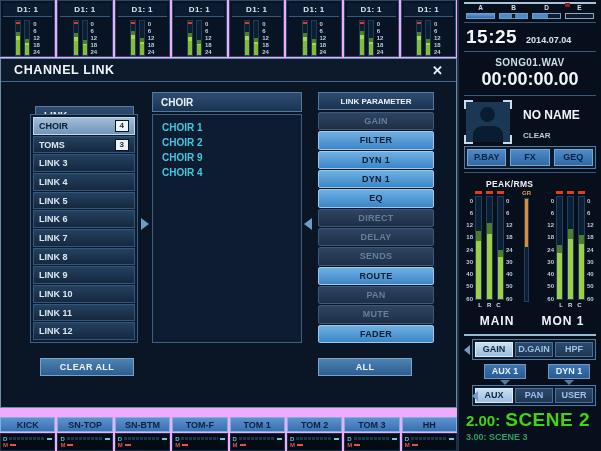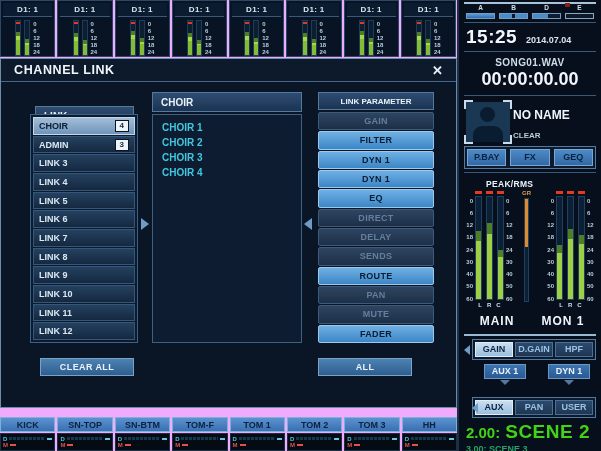--- a/index.html
+++ b/index.html
@@ -66,21 +66,21 @@
   .dbar.split{background:linear-gradient(90deg,#4a8cc8 0 44%,#0a1628 44% 56%,#4a8cc8 56% 100%);border-color:#6f9cc4;}
   .dbar.half{background:linear-gradient(90deg,#4a8cc8 0 55%,#0e1e30 55% 100%);border-color:#6f9cc4;}
   .dbar.empty{background:#0c1a2c;border-color:#8aa8c2;}
   .red-tick{position:absolute;right:26px;top:-1px;width:5px;height:4px;background:#8a2014;}
   .rp-div{height:1px;background:#3a5878;margin:3px 0;}
   .clock-row{display:flex;align-items:baseline;gap:9px;padding:0 2px;}
   .time{font-size:19px;font-weight:bold;color:#f2f7fc;letter-spacing:.5px;}
   .date{font-size:9px;font-weight:bold;color:#d8e4f0;}
   .song{text-align:center;font-size:10px;font-weight:bold;color:#cfdce9;letter-spacing:.4px;padding:2px 0 1px;}
   .timecode{text-align:center;font-size:18px;font-weight:bold;color:#f2f7fc;padding:0 0 2px;}
-  .user-row{display:flex;gap:3px;padding:3px 2px 2px;}
+  .user-row{display:flex;gap:13px;padding:3px 2px 2px;}
   .avatar{position:relative;width:44px;height:40px;background:#1a3854;}
   .corner{position:absolute;width:7px;height:7px;}
   .c-tl{top:-2px;left:-2px;border-top:2px solid #c8dcec;border-left:2px solid #c8dcec;}
   .c-tr{top:-2px;right:-2px;border-top:2px solid #c8dcec;border-right:2px solid #c8dcec;}
   .c-bl{bottom:-2px;left:-2px;border-bottom:2px solid #c8dcec;border-left:2px solid #c8dcec;}
   .c-br{bottom:-2px;right:-2px;border-bottom:2px solid #c8dcec;border-right:2px solid #c8dcec;}
   .av-head{position:absolute;top:5px;left:14px;width:15px;height:15px;border-radius:50%;background:#0a1c30;}
   .av-body{position:absolute;bottom:0;left:7px;width:30px;height:16px;border-radius:9px 9px 0 0;background:#0a1c30;}
   .uname{font-size:12px;font-weight:bold;color:#f0f6fc;margin-top:6px;}
   .urole{font-size:8px;font-weight:bold;color:#b9c9d9;margin-top:9px;}
@@ -104,21 +104,21 @@
   .gr-track{width:5px;height:104px;background:#0b2034;border:1px solid #204060;position:relative;box-sizing:border-box;}
   .gr-fill{position:absolute;top:0;left:0;right:0;background:#e08a30;}
   .mains-row{display:flex;padding:6px 0 4px;align-items:flex-end;}
   .main-label{flex:1;text-align:center;font-size:12px;font-weight:bold;color:#f0f6fc;letter-spacing:1px;}
   .ctl-sep{height:2px;background:#9ab8d0;margin:2px 0 3px;}
   .ctl-wrap{position:relative;padding-left:8px;}
   .ctl-arrow{position:absolute;left:0;top:6px;width:0;height:0;border-right:6px solid #6f9cc4;border-top:5px solid transparent;border-bottom:5px solid transparent;}
   .ctl-row{display:flex;gap:2px;border:1px solid #54799e;background:#0c1a2c;padding:2px;}
   .ctl-btn{flex:1;height:15px;font-size:9px;font-weight:bold;display:flex;align-items:center;justify-content:center;box-sizing:border-box;background:linear-gradient(#2c4a6e,#1e3654);border:1px solid #4a7096;color:#9cc2e4;}
   .ctl-btn.sel{background:linear-gradient(#cadff0,#9cbede);border-color:#e0ecf6;color:#0b2240;}
-  .ctl-row2{display:flex;justify-content:space-between;padding:4px 6px 12px 12px;}
+  .ctl-row2{display:flex;justify-content:space-between;padding:4px 6px 0 12px;}
   .mid-wrap{display:flex;flex-direction:column;align-items:center;}
   .mid-btn{width:42px;height:15px;background:linear-gradient(#3c74b0,#2a5a94);border:1px solid #6a98c4;box-sizing:border-box;color:#e8f2fa;font-size:9px;font-weight:bold;display:flex;align-items:center;justify-content:center;}
   .down-tri{width:0;height:0;border-top:5px solid #54799e;border-left:5px solid transparent;border-right:5px solid transparent;margin-top:1px;}
   .scene-area{padding:3px 0 0 2px;}
   .scene-cur{display:flex;align-items:baseline;gap:5px;}
   .scene-num{font-size:15px;font-weight:bold;color:#41d414;}
   .scene-name{font-size:19px;font-weight:bold;color:#41d414;letter-spacing:.5px;}
   .scene-next{font-size:9px;font-weight:bold;color:#2aa065;margin-top:1px;}
 </style>
 </head>
@@ -298,21 +298,21 @@
     <div class="dialog-body">
       <div class="panel-header link-header">LINK</div>
       <div class="link-list">
 
           <div class="link-row selected">
             <span>CHOIR</span>
             <span class="badge">4</span>
           </div>
 
           <div class="link-row">
-            <span>ADMIN</span>
+            <span>TOMS</span>
             <span class="badge">3</span>
           </div>
 
           <div class="link-row">
             <span>LINK 3</span>
 
           </div>
 
           <div class="link-row">
             <span>LINK 4</span>
@@ -359,21 +359,21 @@
 
           </div>
 
       </div>
       <div class="tri-r"></div>
 
       <div class="panel-header group-header">CHOIR</div>
       <div class="group-list">
         <div class="group-item">CHOIR 1</div>
           <div class="group-item">CHOIR 2</div>
-          <div class="group-item">CHOIR 3</div>
+          <div class="group-item">CHOIR 9</div>
           <div class="group-item">CHOIR 4</div>
       </div>
       <div class="tri-l"></div>
 
       <div class="panel-header param-header">LINK PARAMETER</div>
       <div class="param-col">
 
           <div class="param-btn off">GAIN</div>
 
           <div class="param-btn on">FILTER</div>

